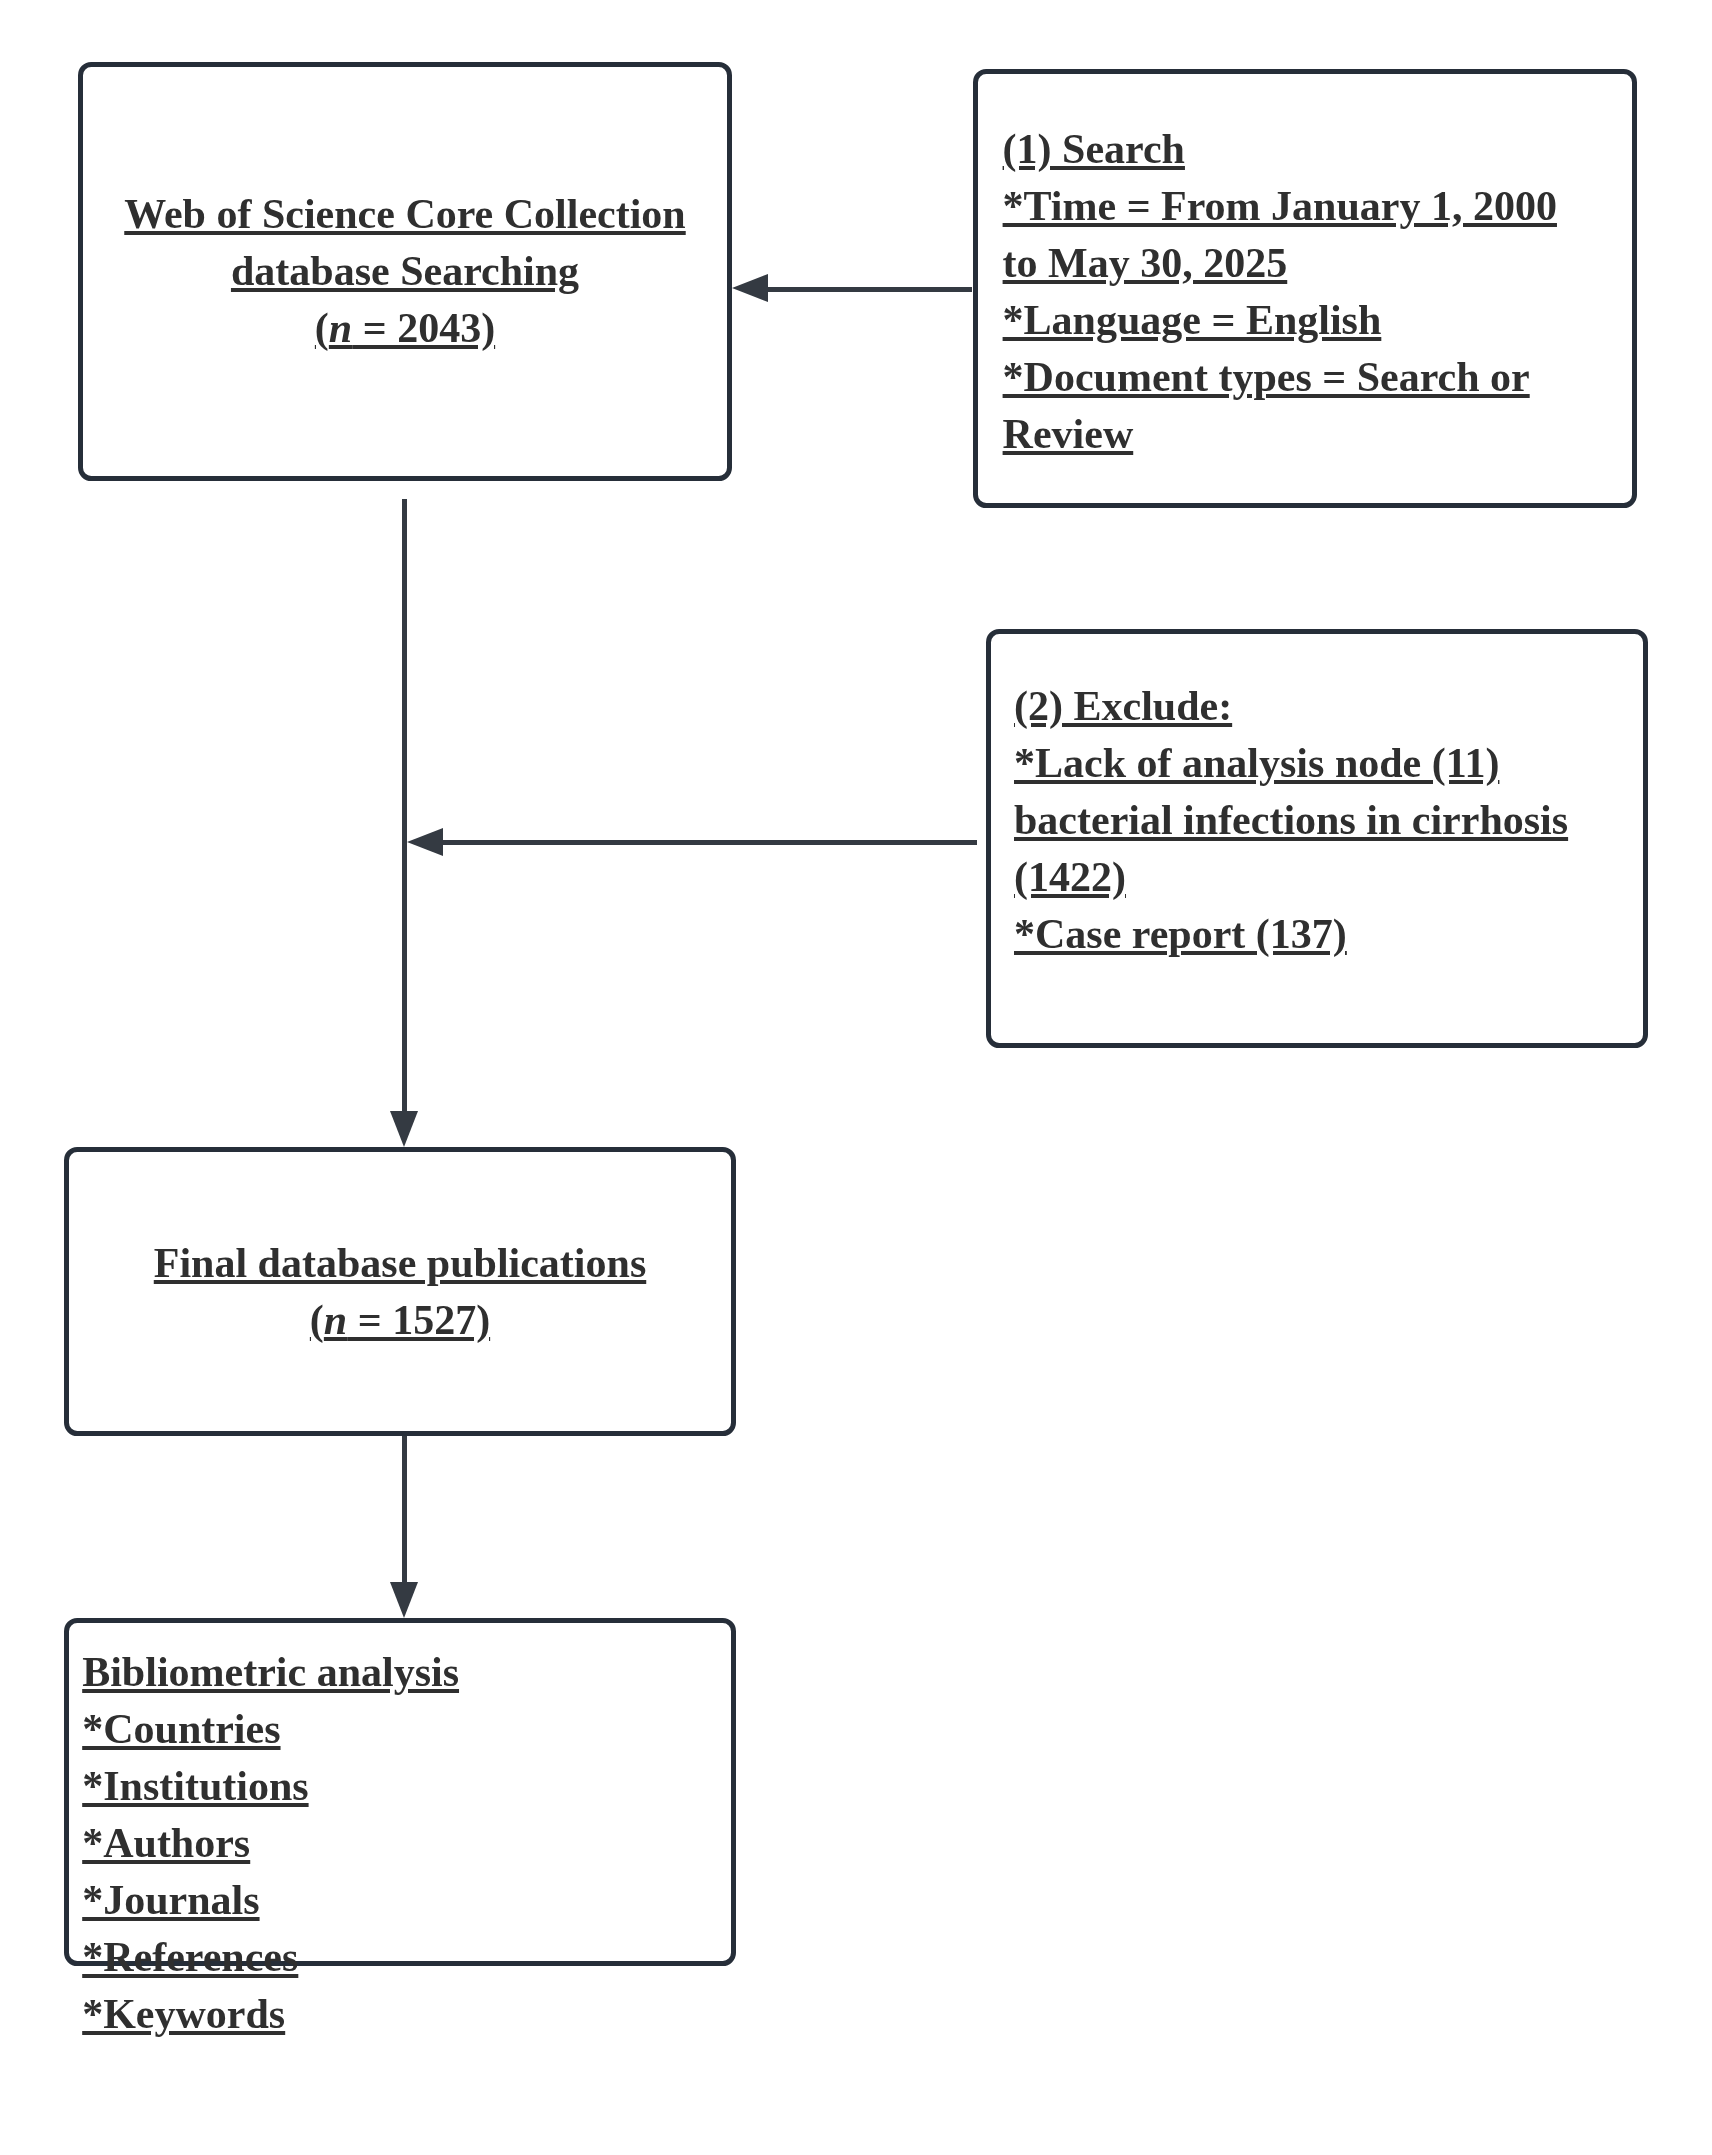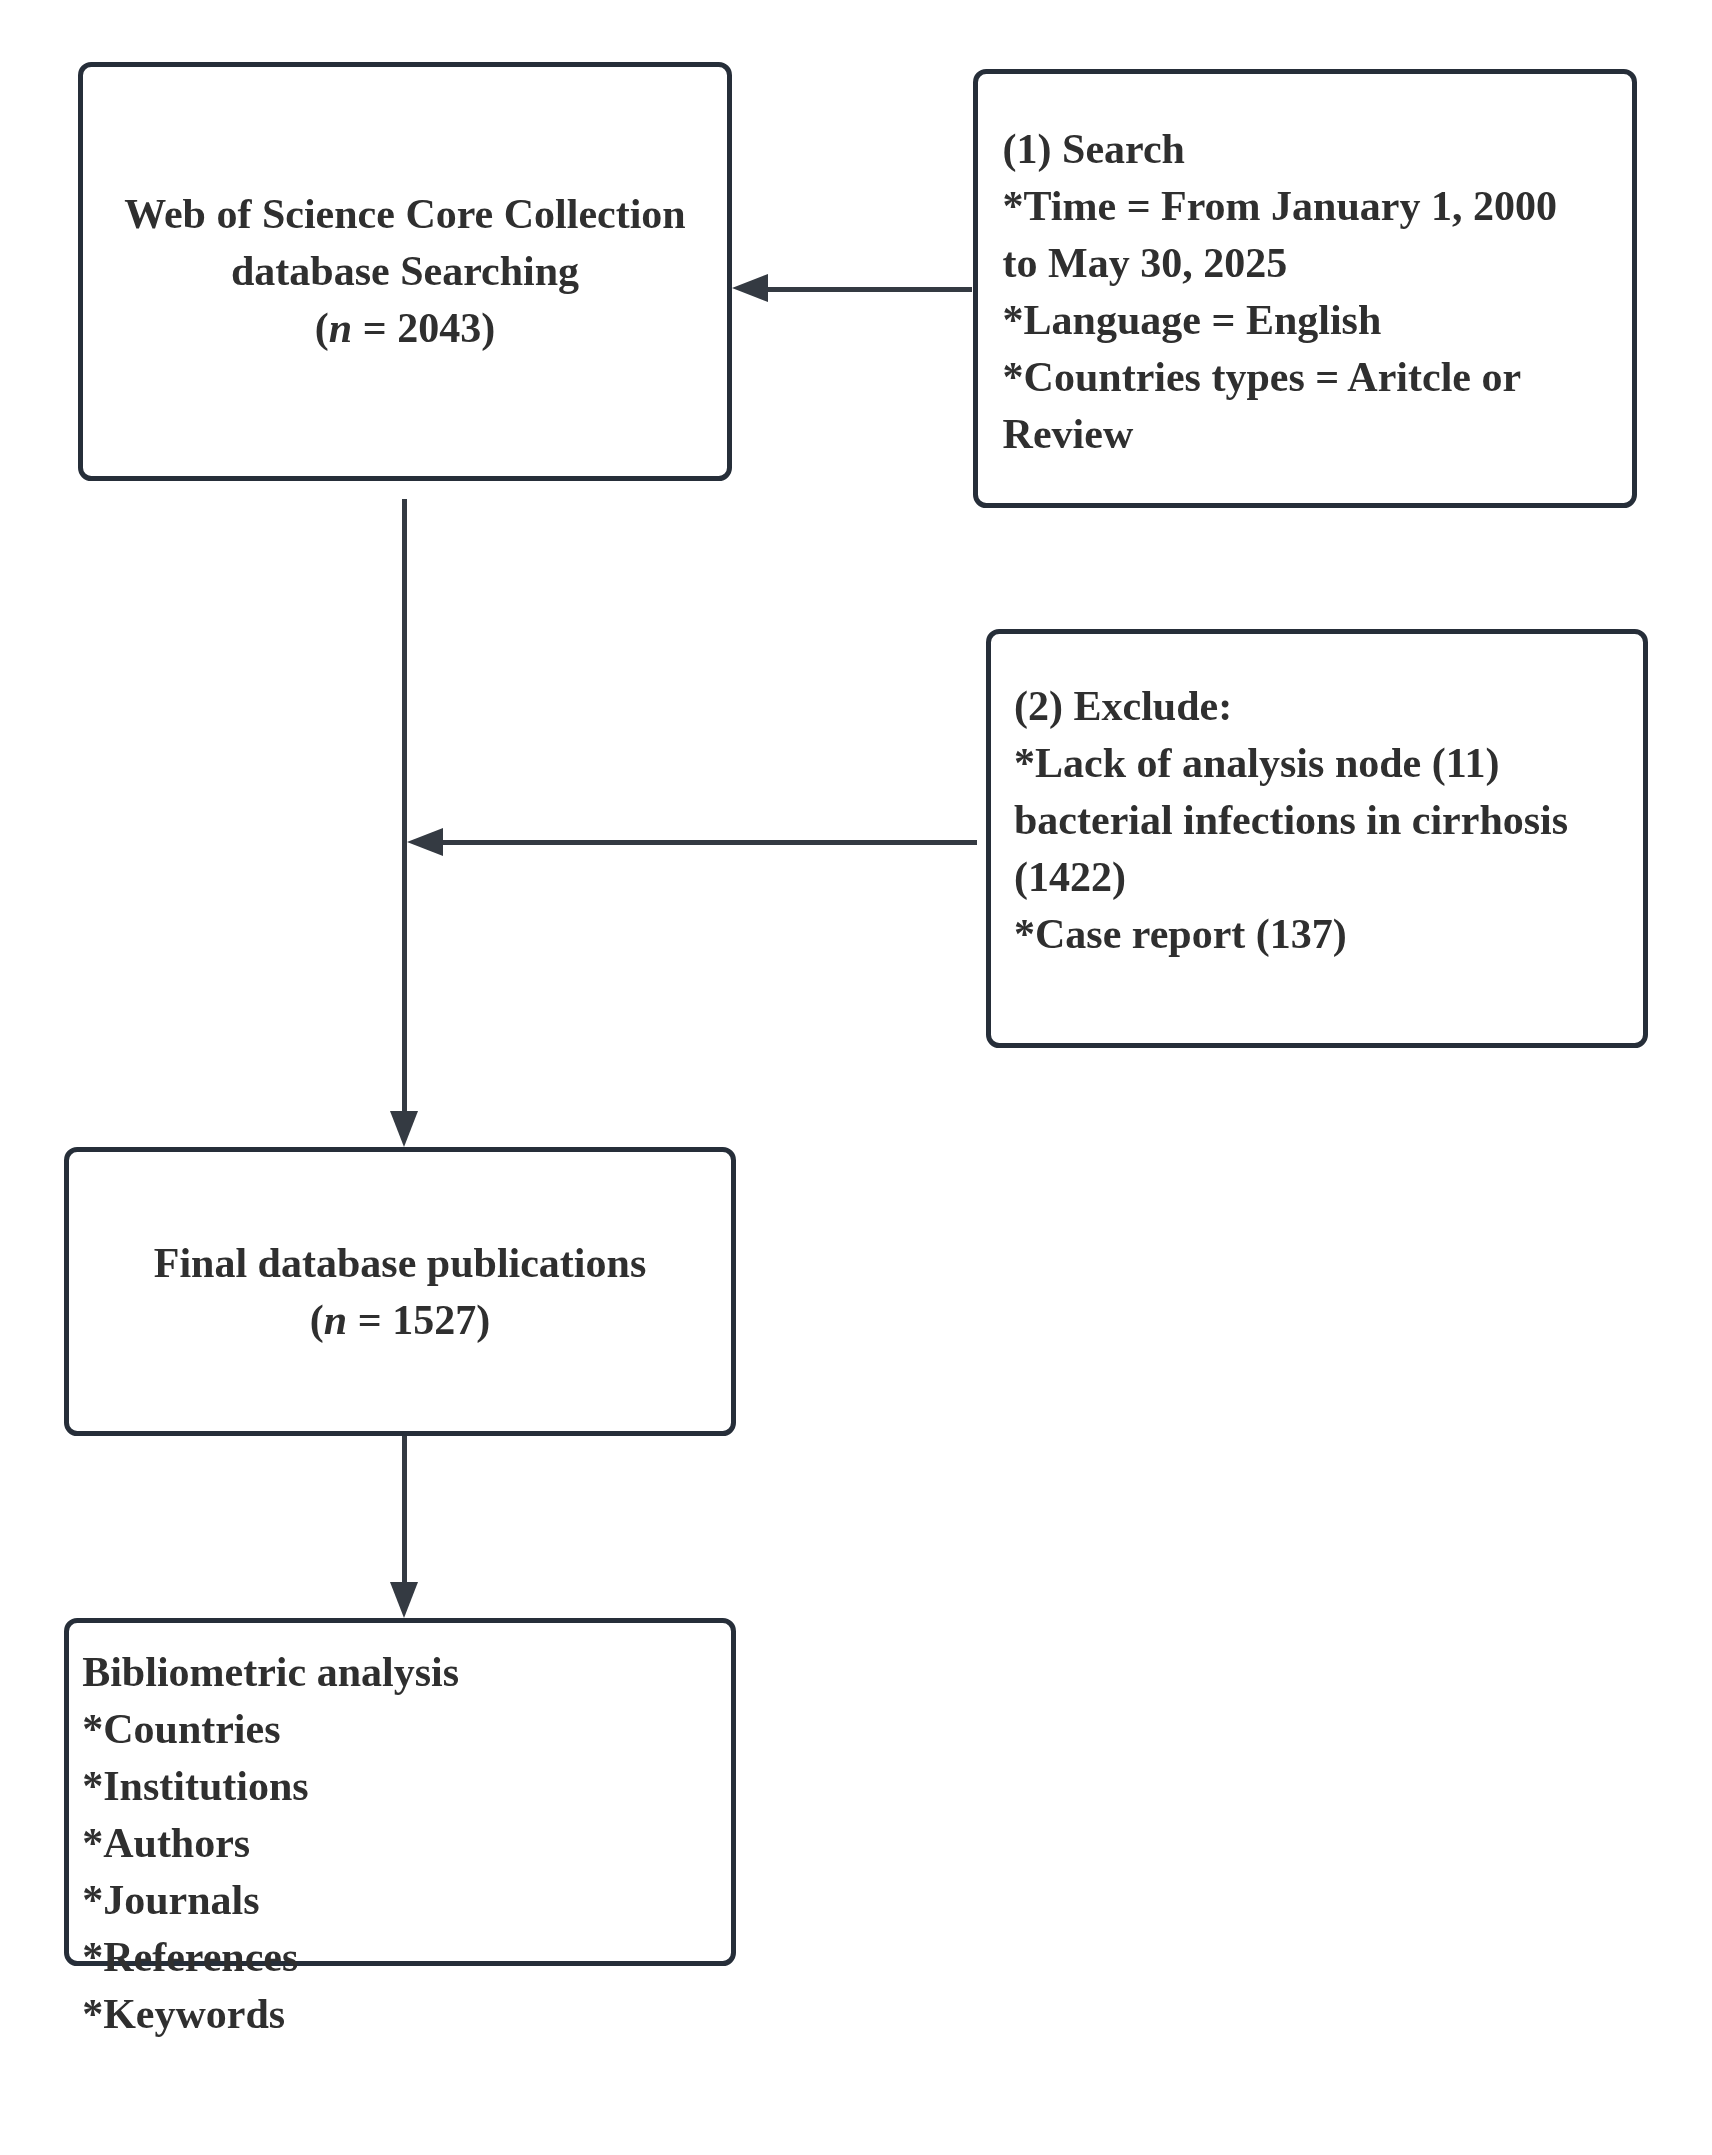--- a/index.html
+++ b/index.html
@@ -21,20 +21,21 @@
   }
   .box{
     position:absolute;
     box-sizing:border-box;
     border:5.7px solid var(--border);
     border-radius:13.2px;
     background:#fff;
     font-size:42px;
     line-height:57px;
     font-weight:bold;
+    text-decoration:underline;
   }
   .box .ln{white-space:nowrap;}
   .centerbox{
     display:flex;
     flex-direction:column;
     justify-content:center;
     align-items:center;
     text-align:center;
   }
   .leftbox{text-align:left;}
@@ -78,21 +79,21 @@
     <div class="ln">Web of Science Core Collection</div>
     <div class="ln">database Searching</div>
     <div class="ln"><span>(</span><span class="var">n</span><span> = 2043)</span></div>
   </div>
 
   <div class="box leftbox" id="box-search">
     <div class="ln">(1) Search</div>
     <div class="ln">*Time = From January 1, 2000</div>
     <div class="ln">to May 30, 2025</div>
     <div class="ln">*Language = English</div>
-    <div class="ln">*Countries types = Aritcle or</div>
+    <div class="ln">*Document types = Search or</div>
     <div class="ln">Review</div>
   </div>
 
   <div class="box leftbox" id="box-exclude">
     <div class="ln">(2) Exclude:</div>
     <div class="ln">*Lack of analysis node (11)</div>
     <div class="ln">bacterial infections in cirrhosis</div>
     <div class="ln">(1422)</div>
     <div class="ln">*Case report (137)</div>
   </div>

